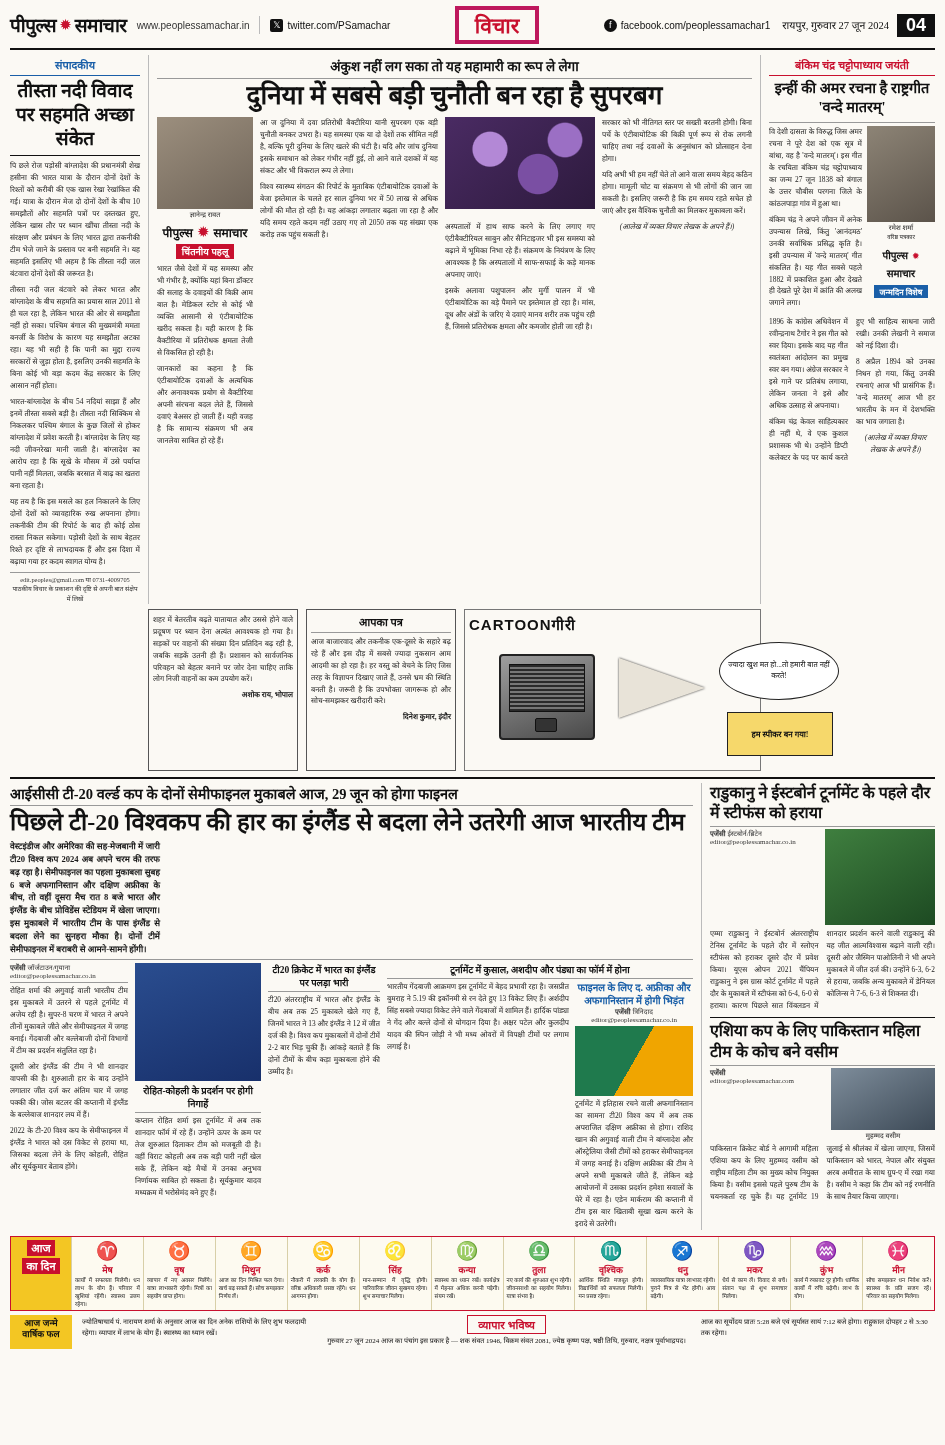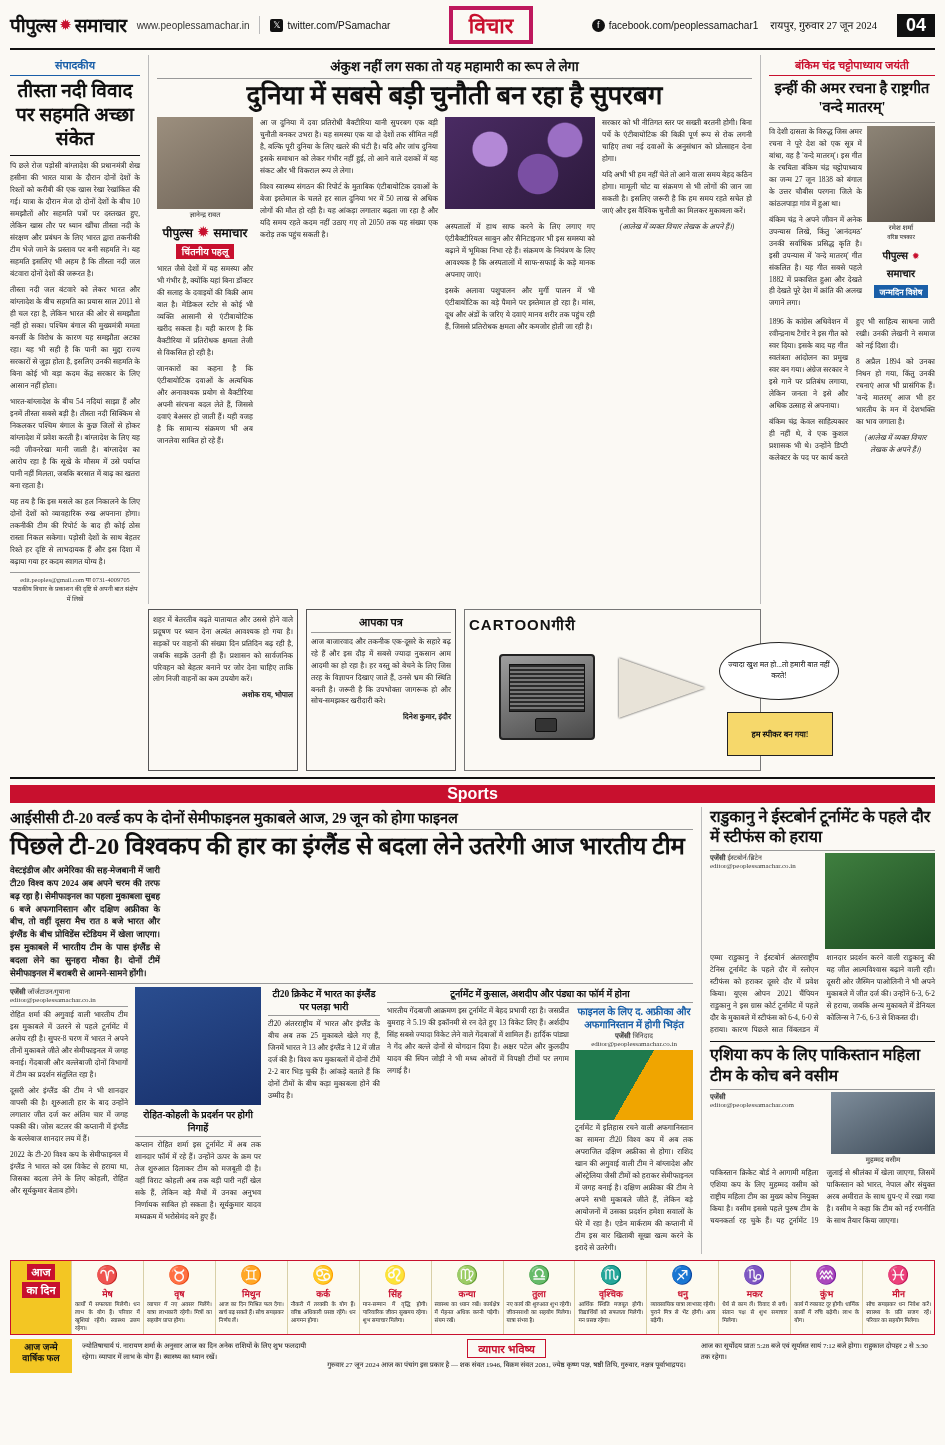--- a/index.html
+++ b/index.html
@@ -19,21 +19,21 @@
   .logo-main { font-family:"Liberation Sans", sans-serif; font-weight:bold; font-size:19px; letter-spacing:-0.5px; }
   .logo-star { color:#c8102e; font-size:15px; }
   .mast-url { font-size:10px; color:#333; margin-left:10px; font-family:"Liberation Sans", sans-serif;}
   .mast-sep { width:1px; height:18px; background:#bbb; margin:0 10px; }
   .soc { display:flex; align-items:center; gap:4px; font-size:10px; font-family:"Liberation Sans", sans-serif; }
   .soc .glyph { display:inline-flex; align-items:center; justify-content:center; width:13px; height:13px; border-radius:2px; background:#111; color:#fff; font-size:9px; }
   .soc .fb { background:#111; border-radius:50%; }
   .center-title { flex:1; text-align:center; }
   .center-title .box { display:inline-block; border:4px solid #be185d; padding:1px 16px; }
   .center-title .box span { font-family:"Liberation Sans", sans-serif; color:#c8102e; font-weight:bold; font-size:21px; }
-  .mast-right { display:flex; align-items:center; gap:20px; }
+  .mast-right { display:flex; align-items:center; gap:8px; }
   .mast-date { font-size:10.5px; }
   .pagenum { background:#111; color:#fff; font-family:"Liberation Sans", sans-serif; font-weight:bold; font-size:18px; padding:1px 9px; }
 
   
   .col-text { font-size:7.4px; line-height:1.62; text-align:justify; color:#1a1a1a; }
   .col-text p { margin:0 0 4px 0; }
   .rule-h { border-top:1px solid #111; }
   .thin { border-top:1px solid #999; }
 
   
@@ -264,21 +264,20 @@
         </div>
         <div style="position:absolute;left:150px;top:22px;width:0;height:0;border-top:30px solid transparent;border-bottom:30px solid transparent;border-left:86px solid #e8e3d8;filter:drop-shadow(0 0 1px #333)"></div>
         <div style="position:absolute;left:250px;top:6px;width:120px;height:58px;border:1.5px solid #222;border-radius:50%;background:#fff;display:flex;align-items:center;justify-content:center;text-align:center;font-size:7.5px;padding:6px;line-height:1.4">ज्यादा खुश मत हो...तो हमारी बात नहीं करते!</div>
         <div style="position:absolute;left:258px;top:76px;width:106px;height:44px;border:1.5px solid #222;background:#f6d86b;display:flex;align-items:center;justify-content:center;text-align:center;font-size:8px;padding:4px;font-weight:bold">हम स्पीकर बन गया!</div>
       </div>
     </div>
     <div style="width:166px"></div>
   </div>
 
   <div class="rule-h" style="margin-top:6px;border-top-width:2px"></div>
-  <div class="sports-bar">Sports</div>
 
   <div style="display:flex; gap:8px; margin-top:4px;">
 
     <div style="flex:1">
       <div class="sp-kicker">आईसीसी टी-20 वर्ल्ड कप के दोनों सेमीफाइनल मुकाबले आज, 29 जून को होगा फाइनल</div>
       <div class="thin" style="margin:2px 0"></div>
       <div class="sp-head">पिछले टी-20 विश्वकप की हार का इंग्लैंड से बदला लेने उतरेगी आज भारतीय टीम</div>
 
       <div style="display:flex;gap:8px;margin-top:4px">
         <div style="width:150px">

